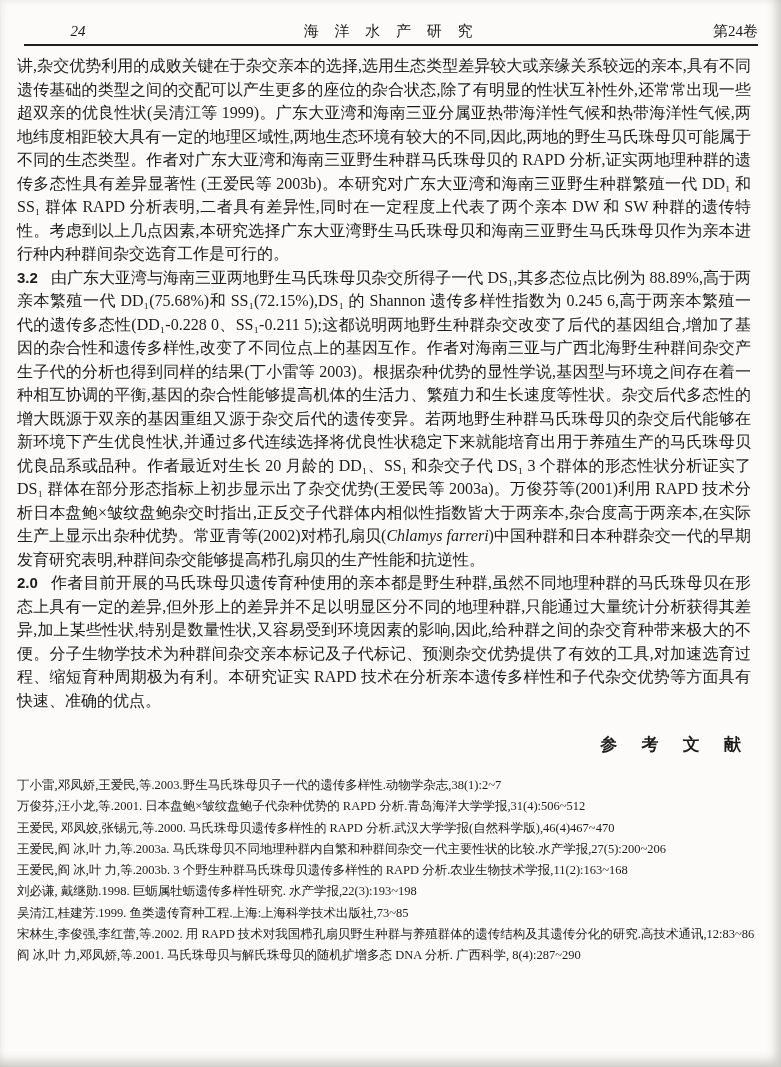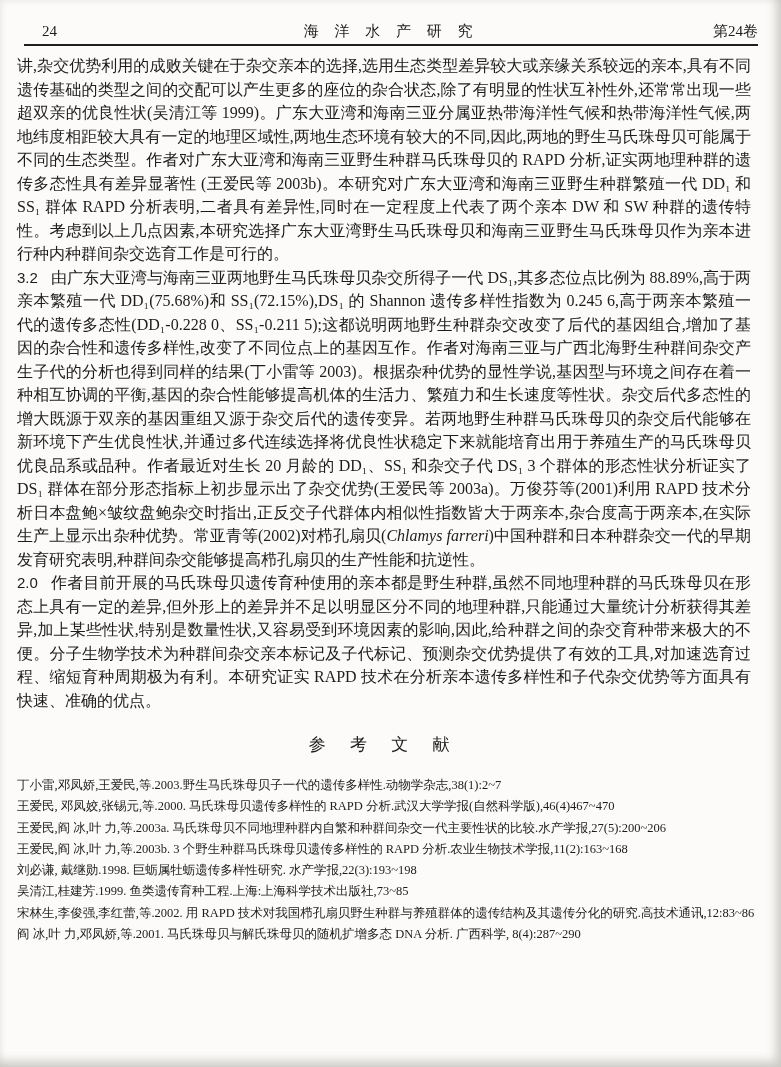--- a/index.html
+++ b/index.html
@@ -22,21 +22,21 @@
   .header-row {
     position: absolute;
     top: 22px;
     left: 24px;
     width: 734px;
     display: flex;
     align-items: baseline;
     justify-content: space-between;
     font-size: 15px;
   }
-  .page-number { width: 90px; text-align: left; padding-left: 18px; box-sizing: border-box; }
+  .page-number { width: 90px; text-align: center; padding-left: 18px; box-sizing: border-box; font-style: italic; }
   .journal-title { flex: 1; text-align: center; letter-spacing: 6px; }
   .volume-label { width: 90px; text-align: right; }
   .header-rule {
     position: absolute;
     top: 44px;
     left: 24px;
     width: 734px;
     height: 2px;
     background: #1f1f1f;
   }
@@ -47,31 +47,31 @@
     width: 734px;
   }
   .para {
     margin: 0;
     font-size: 16px;
     line-height: 23.5px;
     text-align: justify;
     text-justify: inter-ideograph;
   }
   .para-label {
-    font-weight: normal;
+    font-weight: bold;
     margin-right: 13px;
     font-family: "Liberation Sans", "DejaVu Sans", sans-serif;
     font-size: 15px;
   }
   .italic { font-style: italic; }
   .refs-heading {
     margin: 21px 0 19px 0;
-    text-align: center;
+    text-align: right;
     font-size: 17px;
-    font-weight: normal;
+    font-weight: bold;
     letter-spacing: 10px;
   }
   .ref-item {
     margin: 0;
     font-size: 12.5px;
     line-height: 21.3px;
     text-align: left;
     white-space: nowrap;
   }
 </style>
@@ -90,20 +90,21 @@
 
   <div class="content">
     <div id="paragraphs">
         <p class="para"><span>讲,杂交优势利用的成败关键在于杂交亲本的选择,选用生态类型差异较大或亲缘关系较远的亲本,具有不同遗传基础的类型之间的交配可以产生更多的座位的杂合状态,除了有明显的性状互补性外,还常常出现一些超双亲的优良性状(吴清江等  1999)。广东大亚湾和海南三亚分属亚热带海洋性气候和热带海洋性气候,两地纬度相距较大具有一定的地理区域性,两地生态环境有较大的不同,因此,两地的野生马氏珠母贝可能属于不同的生态类型。作者对广东大亚湾和海南三亚野生种群马氏珠母贝的 RAPD 分析,证实两地理种群的遗传多态性具有差异显著性 (王爱民等  2003b)。本研究对广东大亚湾和海南三亚野生种群繁殖一代 DD₁ 和 SS₁ 群体 RAPD 分析表明,二者具有差异性,同时在一定程度上代表了两个亲本 DW 和 SW 种群的遗传特性。考虑到以上几点因素,本研究选择广东大亚湾野生马氏珠母贝和海南三亚野生马氏珠母贝作为亲本进行种内种群间杂交选育工作是可行的。</span></p>
         <p class="para"><b class="para-label">3.2</b><span>由广东大亚湾与海南三亚两地野生马氏珠母贝杂交所得子一代 DS₁,其多态位点比例为 88.89%,高于两亲本繁殖一代 DD₁(75.68%)和 SS₁(72.15%),DS₁ 的 Shannon 遗传多样性指数为 0.245 6,高于两亲本繁殖一代的遗传多态性(DD₁-0.228 0、SS₁-0.211 5);这都说明两地野生种群杂交改变了后代的基因组合,增加了基因的杂合性和遗传多样性,改变了不同位点上的基因互作。作者对海南三亚与广西北海野生种群间杂交产生子代的分析也得到同样的结果(丁小雷等  2003)。根据杂种优势的显性学说,基因型与环境之间存在着一种相互协调的平衡,基因的杂合性能够提高机体的生活力、繁殖力和生长速度等性状。杂交后代多态性的增大既源于双亲的基因重组又源于杂交后代的遗传变异。若两地野生种群马氏珠母贝的杂交后代能够在新环境下产生优良性状,并通过多代连续选择将优良性状稳定下来就能培育出用于养殖生产的马氏珠母贝优良品系或品种。作者最近对生长 20 月龄的 DD₁、SS₁ 和杂交子代 DS₁ 3 个群体的形态性状分析证实了 DS₁ 群体在部分形态指标上初步显示出了杂交优势(王爱民等  2003a)。万俊芬等(2001)利用 RAPD 技术分析日本盘鲍×皱纹盘鲍杂交时指出,正反交子代群体内相似性指数皆大于两亲本,杂合度高于两亲本,在实际生产上显示出杂种优势。常亚青等(2002)对栉孔扇贝(</span><span class="italic">Chlamys farreri</span><span>)中国种群和日本种群杂交一代的早期发育研究表明,种群间杂交能够提高栉孔扇贝的生产性能和抗逆性。</span></p>
         <p class="para"><b class="para-label">2.0</b><span>作者目前开展的马氏珠母贝遗传育种使用的亲本都是野生种群,虽然不同地理种群的马氏珠母贝在形态上具有一定的差异,但外形上的差异并不足以明显区分不同的地理种群,只能通过大量统计分析获得其差异,加上某些性状,特别是数量性状,又容易受到环境因素的影响,因此,给种群之间的杂交育种带来极大的不便。分子生物学技术为种群间杂交亲本标记及子代标记、预测杂交优势提供了有效的工具,对加速选育过程、缩短育种周期极为有利。本研究证实 RAPD 技术在分析亲本遗传多样性和子代杂交优势等方面具有快速、准确的优点。</span></p>
       </div>
     <h3 class="refs-heading">参  考  文  献</h3>
     <div id="references">
         <p class="ref-item">丁小雷,邓凤娇,王爱民,等.2003.野生马氏珠母贝子一代的遗传多样性.动物学杂志,38(1):2~7</p>
+        <p class="ref-item">万俊芬,汪小龙,等.2001. 日本盘鲍×皱纹盘鲍子代杂种优势的 RAPD 分析.青岛海洋大学学报,31(4):506~512</p>
         <p class="ref-item">王爱民, 邓凤姣,张锡元,等.2000. 马氏珠母贝遗传多样性的 RAPD 分析.武汉大学学报(自然科学版),46(4)467~470</p>
         <p class="ref-item">王爱民,阎  冰,叶  力,等.2003a. 马氏珠母贝不同地理种群内自繁和种群间杂交一代主要性状的比较.水产学报,27(5):200~206</p>
         <p class="ref-item">王爱民,阎  冰,叶  力,等.2003b. 3 个野生种群马氏珠母贝遗传多样性的 RAPD 分析.农业生物技术学报,11(2):163~168</p>
         <p class="ref-item">刘必谦, 戴继勋.1998. 巨蛎属牡蛎遗传多样性研究. 水产学报,22(3):193~198</p>
         <p class="ref-item">吴清江,桂建芳.1999. 鱼类遗传育种工程.上海:上海科学技术出版社,73~85</p>
         <p class="ref-item">宋林生,李俊强,李红蕾,等.2002. 用 RAPD 技术对我国栉孔扇贝野生种群与养殖群体的遗传结构及其遗传分化的研究.高技术通讯,12:83~86</p>
         <p class="ref-item">阎  冰,叶  力,邓凤娇,等.2001. 马氏珠母贝与解氏珠母贝的随机扩增多态 DNA 分析. 广西科学, 8(4):287~290</p>
       </div>
   </div>
 

